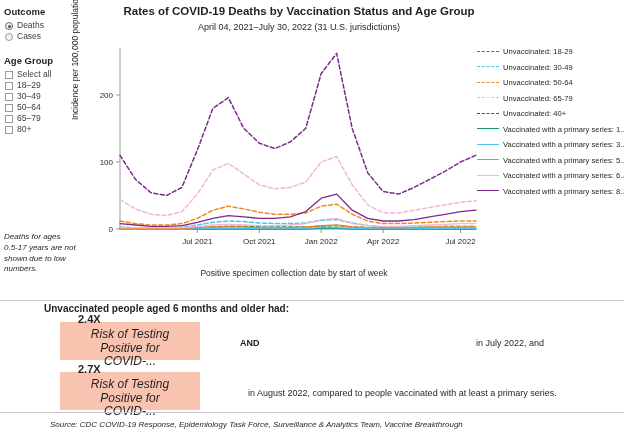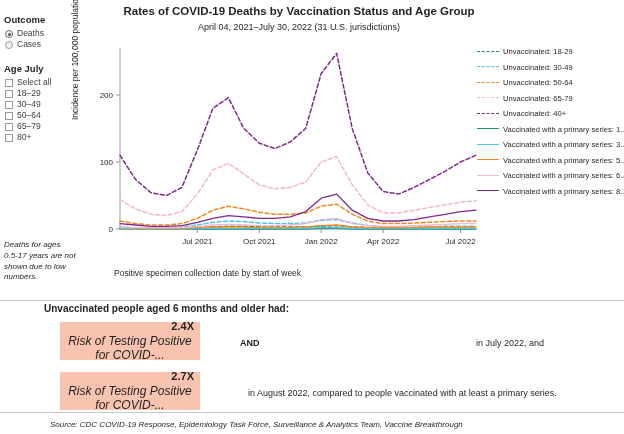--- a/index.html
+++ b/index.html
@@ -8,21 +8,21 @@
     width: 624px; height: 434px;
     font-family: "Liberation Sans", sans-serif;
     background: #ffffff;
     color: #231f20;
     overflow: hidden;
     position: relative;
   }
   .wrap { position: relative; width: 624px; height: 434px; }
 
   
-  .panel { position:absolute; left:0; top:0; width:78px; height:300px;margin-top:8px; }
+  .panel { position:absolute; left:0; top:0; width:78px; height:300px; }
   .panel-title {
     font-size: 9.5px; font-weight: bold; margin: 6px 0 3px 4px;
   }
   .radio-row, .check-row {
     display:flex; align-items:flex-end; gap:4px; margin:1px 0 1px 5px;
     font-size: 8.5px; color:#404040;
   }
   .radio {
     width:8px; height:8px; border-radius:50%; border:1px solid #9a9a9a;
     background:#f3f3f3; flex:none; position:relative;
@@ -50,21 +50,21 @@
   .chart-sub {
     text-align:center; font-size:9px; width:440px; margin:5px 0 0 0; padding-left:10px;
   }
   .plot-holder { position:absolute; left:0; top:40px; width:410px; height:250px; }
   .ylabel {
     position:absolute; left:-4px; top:80px;
     transform: rotate(-90deg); transform-origin: left top;
     font-size:8.5px; white-space:nowrap;
   }
   .xlabel {
-    position:absolute; left:40px; top:228px; width:360px; text-align:left;
+    position:absolute; left:40px; top:228px; width:360px; text-align:center;
     font-size:8.5px;
   }
 
   
   .legend {
     position:absolute; left:403px; top:44px; width:221px;
   }
   .legend-row {
     display:flex; align-items:center; gap:4px; height:15.5px;
     font-size:7.6px; color:#231f20; white-space:nowrap;
@@ -74,22 +74,22 @@
     position:absolute; left:0; top:-1px; width:22px; height:0;
     border-top-width:1.6px;
   }
 
   
   .summary { position:absolute; left:0; top:300px; width:624px; height:134px; }
   .summary-head {
     position:absolute; left:44px; top:3px; font-size:10px; font-weight:bold;
   }
   .box {
-    position:absolute; text-align:center; padding:4px 6px;
-    display:flex; flex-direction:column; justify-content:center; align-items:flex-end;
+    position:absolute; text-align:center; padding:4px 18px;
+    display:flex; flex-direction:column; justify-content:center; align-items:flex-start;
   }
   .box .big { font-size:11px; font-weight:bold; margin-bottom:3px; }
   .box .small { font-size:12px; font-style:italic; line-height:1.15; }
   .box.pink { background:#f8c4b0; color:#231f20; }
   .box.orange { background:#ef7249; color:#231f20; }
   .b1 { left:60px; top:22px; width:140px; height:38px; }
   .b2 { left:296px; top:22px; width:168px; height:38px; }
   .b3 { left:60px; top:72px; width:140px; height:38px; }
   .and-text { position:absolute; left:240px; top:38px; font-size:9px; font-weight:bold; }
   .after-1 { position:absolute; left:476px; top:38px; font-size:9px; }
@@ -113,21 +113,21 @@
 
     <div class="radio-row">
       <span class="radio sel"></span>
       <span>Deaths</span>
     </div>
     <div class="radio-row">
       <span class="radio"></span>
       <span>Cases</span>
     </div>
 
-    <div class="panel-title agegroup-title">Age July</div>
+    <div class="panel-title agegroup-title">Age Group</div>
 
     <div class="check-row">
       <span class="cbox"></span>
       <span>Select all</span>
     </div>
     <div class="check-row">
       <span class="cbox"></span>
       <span>18–29</span>
     </div>
     <div class="check-row">

